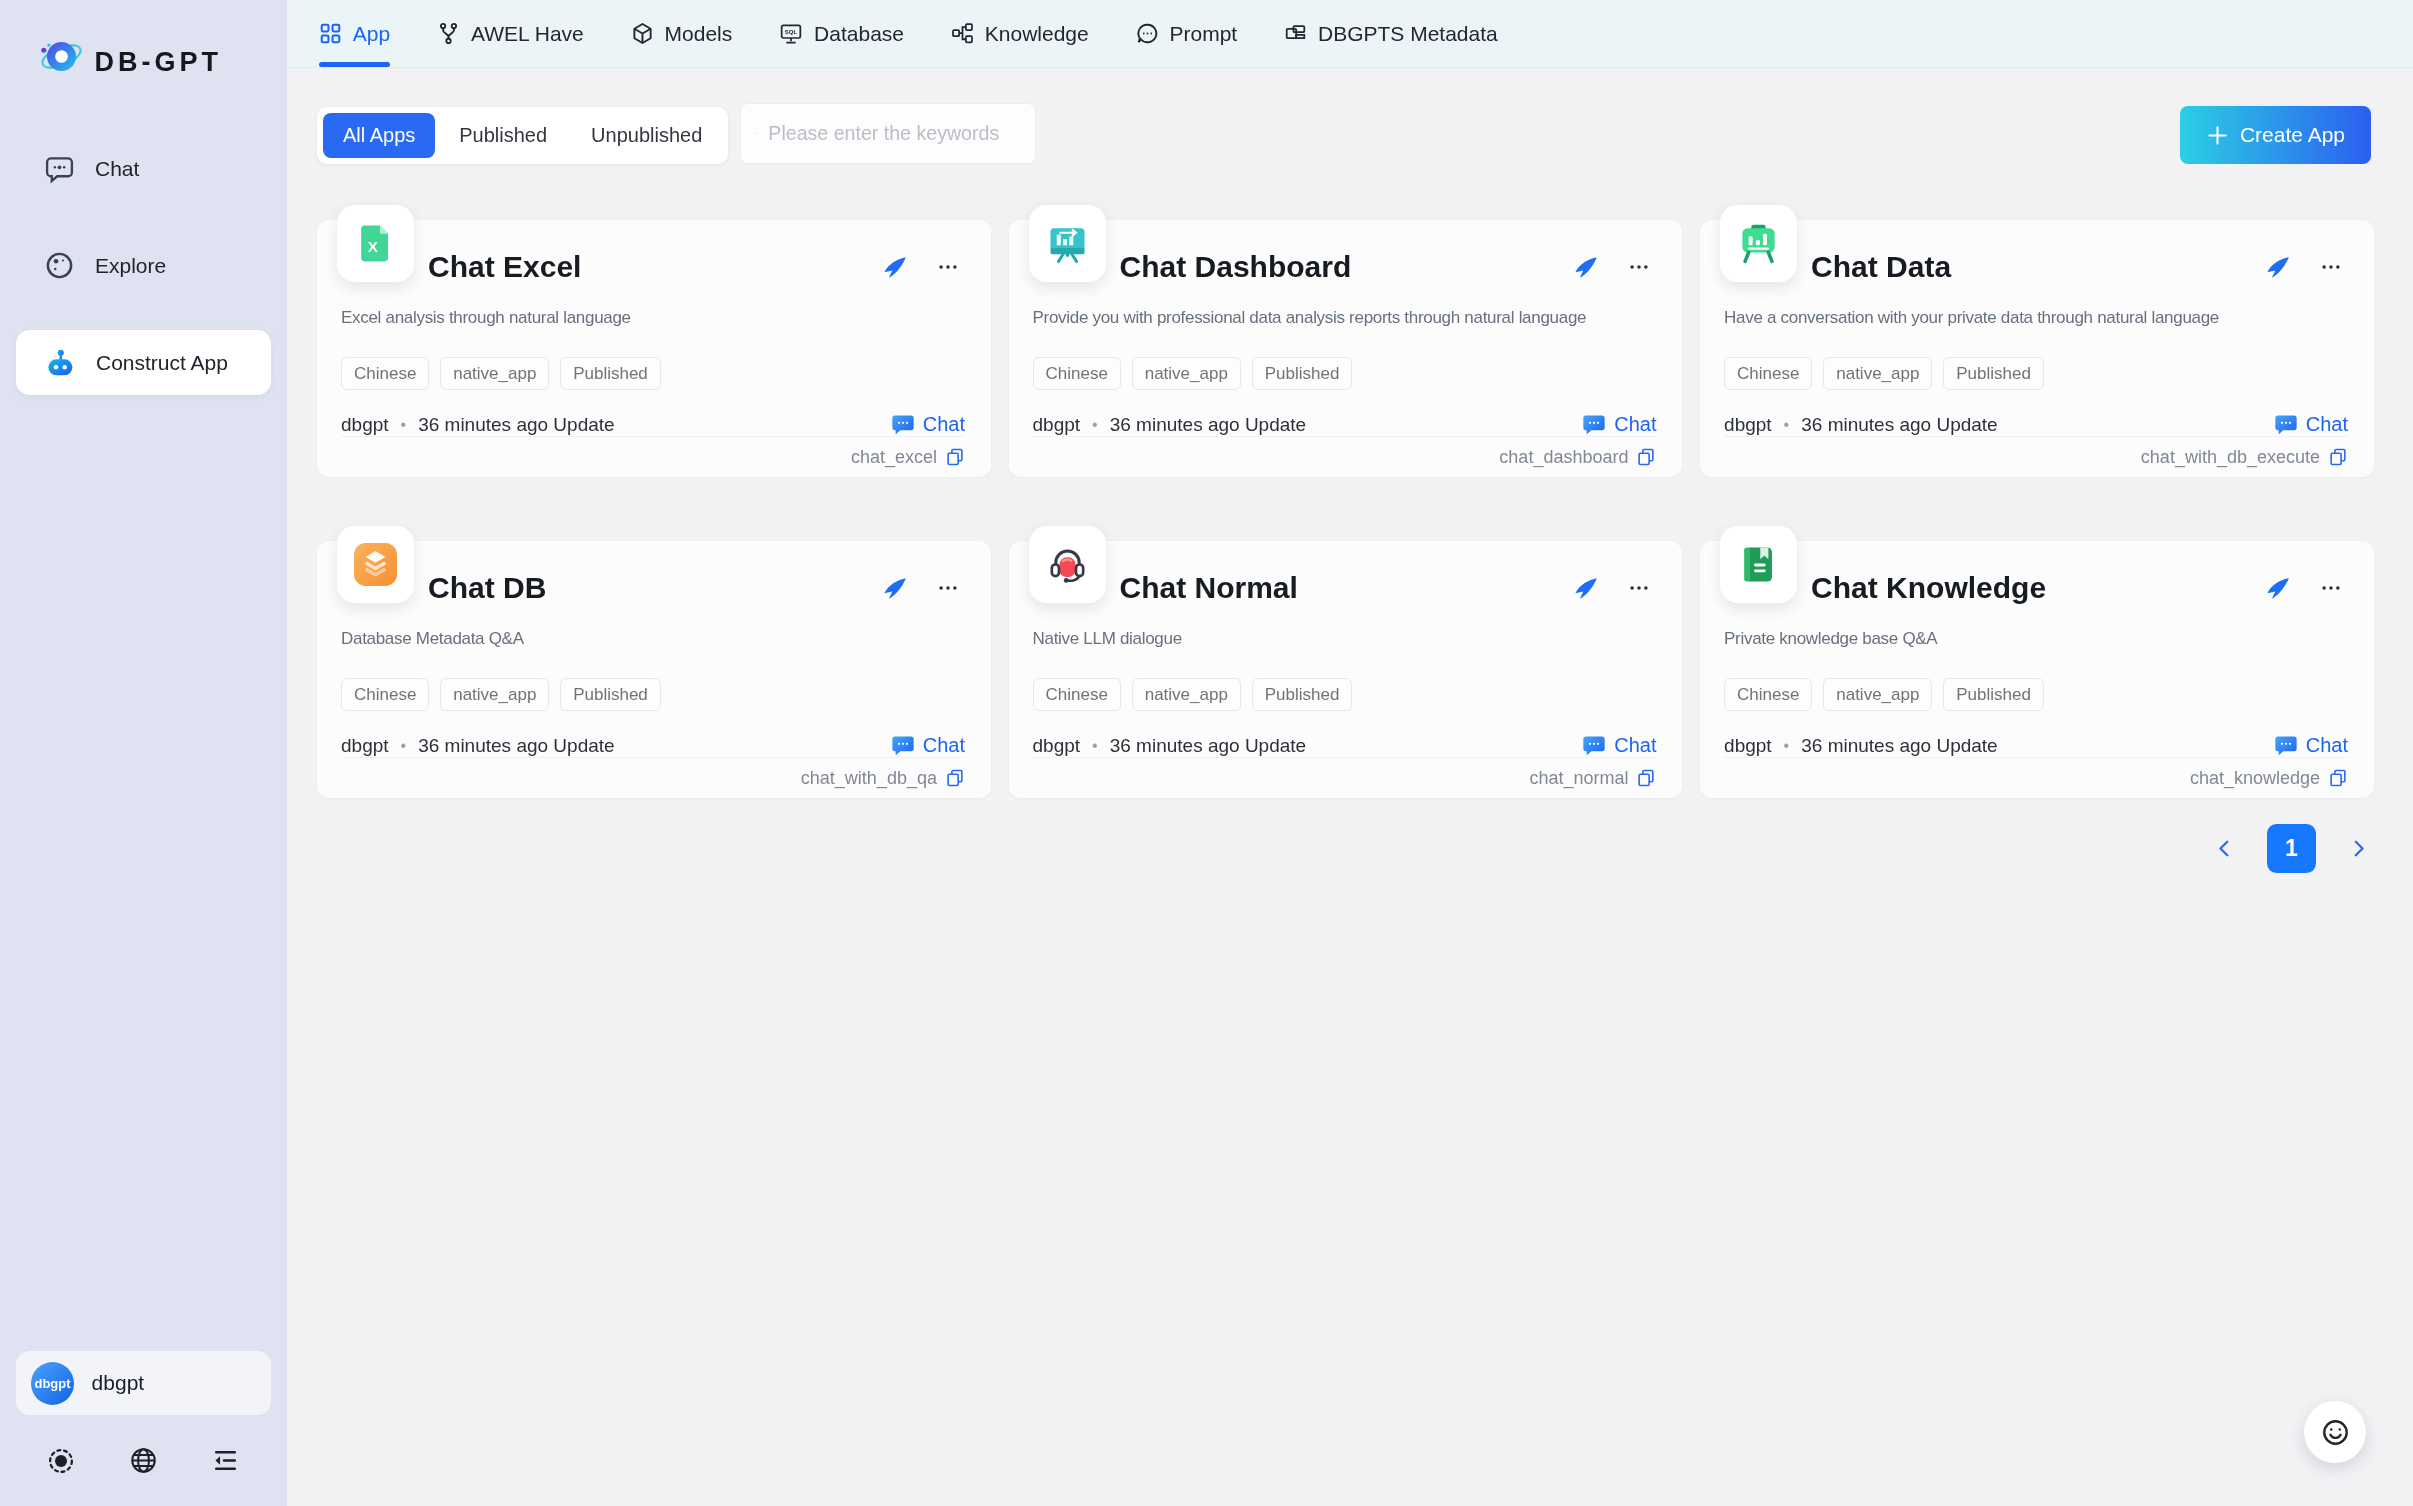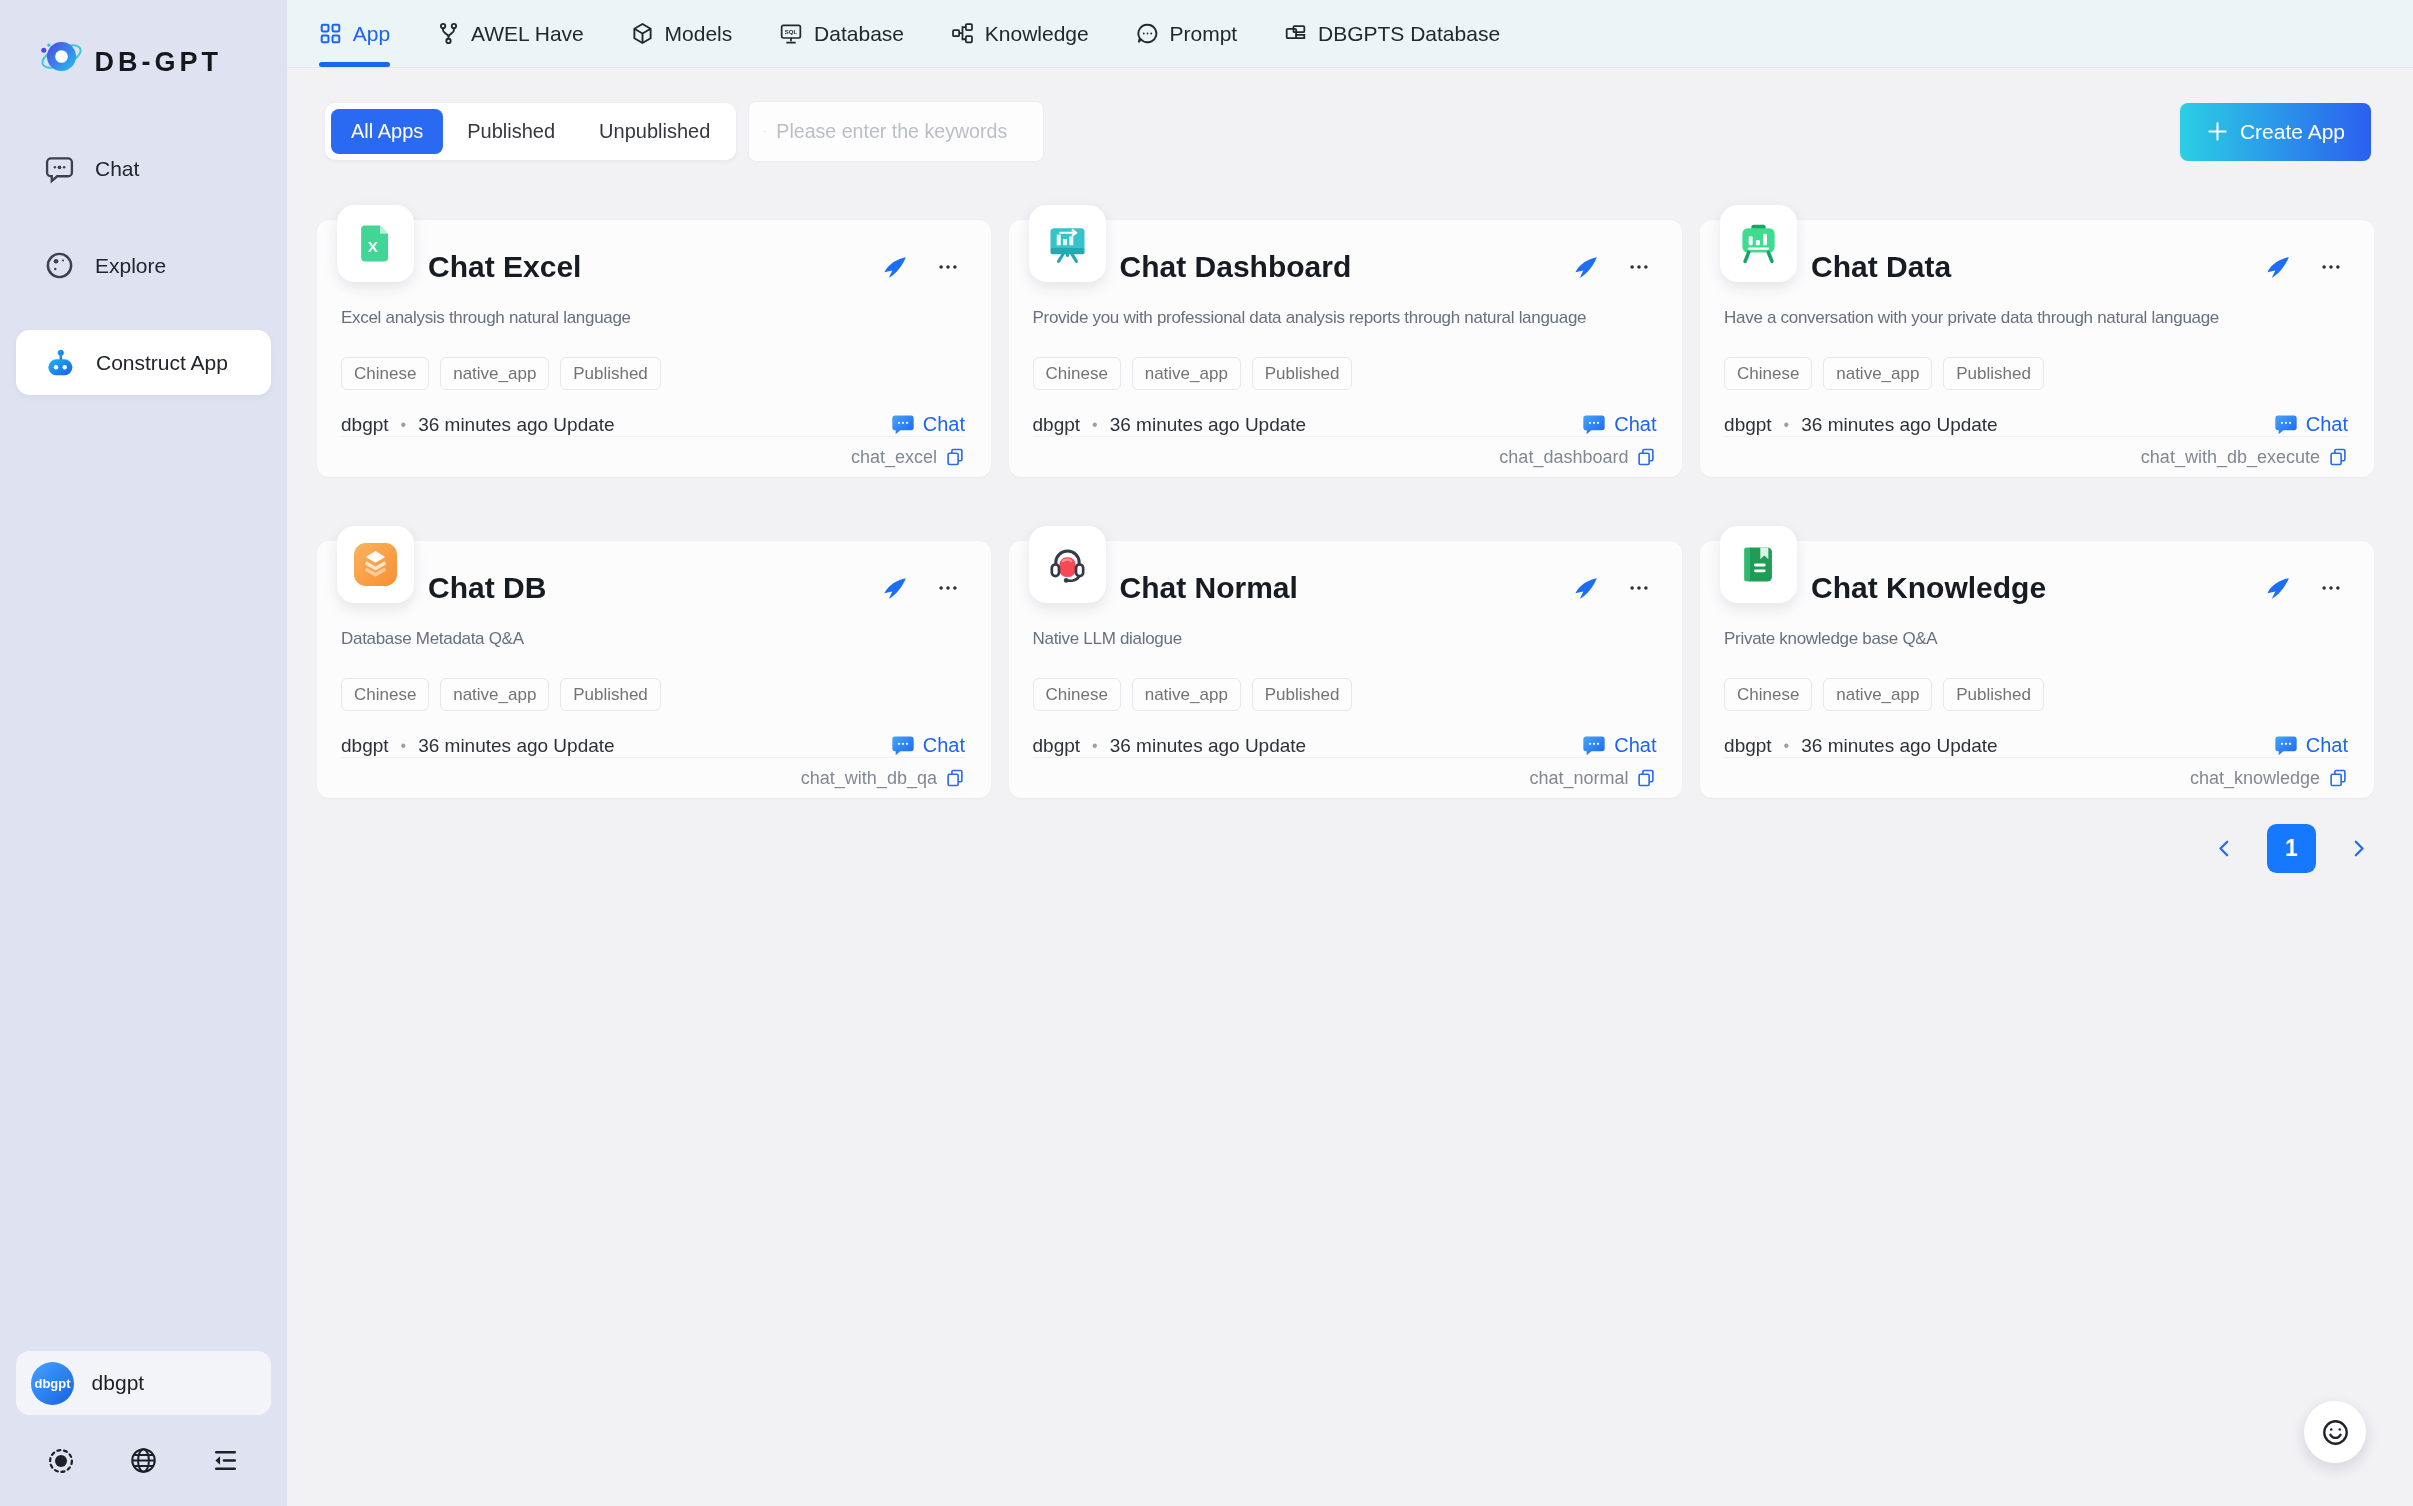--- a/index.html
+++ b/index.html
@@ -33,21 +33,21 @@
     display:flex; align-items:stretch; gap:47px; padding:0 0 0 32px; flex-shrink:0; }
   .tab { position:relative; display:flex; align-items:center; gap:10.8px; font-size:21px;
     color:#23272e; cursor:pointer; white-space:nowrap; }
   .tab svg { stroke:#23272e; }
   .tab.active { color:#1c64f2; font-weight:500; }
   .tab.active svg { stroke:#1c64f2; }
   .tab.active::after { content:""; position:absolute; left:0; right:0; bottom:0;
     height:4.7px; border-radius:2.7px; background:#1c64f2; }
 
   
-  .toolbar { display:flex; align-items:center; margin:31px 42px 0 38px; height:65px; }
+  .toolbar { display:flex; align-items:flex-end; margin:31px 42px 0 30px; height:65px; }
   .segmented { background:#fff; border-radius:10.8px; padding:6px; display:inline-flex;
     gap:4px; box-shadow:0 1.4px 4px rgba(25,35,60,.05); }
   .seg-item { border:none; background:transparent; font-size:20px; color:#33383f;
     padding:10.8px 20px; border-radius:8px; cursor:pointer; }
   .seg-item.active { background:#2a6af2; color:#fff; }
   .search-box { margin-left:12px; width:296px; height:61px; background:#fdfdfe;
     border:1.4px solid #ebecef; border-radius:8px; display:flex; align-items:center;
     gap:10.8px; padding:0 15px; }
   .search-box input { border:none; outline:none; background:transparent; flex:1;
     font-size:19.6px; color:#30343b; font-family:inherit; }
@@ -249,21 +249,21 @@
         <circle cx="22.5" cy="17" r="1.3" fill="#23272e" stroke="none"></circle>
       </svg>
       <span>Prompt</span>
     </div>
     <div class="tab">
       <svg width="23" height="23" viewBox="0 0 34 34" fill="none" stroke-width="2.6">
         <rect x="4" y="10" width="14" height="14" rx="1.5"></rect>
         <rect x="14" y="6" width="16" height="9" rx="1.5"></rect>
         <path d="M18 19h12v5H18z"></path>
       </svg>
-      <span>DBGPTS Database</span>
+      <span>DBGPTS Metadata</span>
     </div>
   </header>
 
   <div class="toolbar">
     <div class="segmented">
       <button class="seg-item active">All Apps</button>
       <button class="seg-item">Published</button>
       <button class="seg-item">Unpublished</button>
     </div>
     <div class="search-box">

